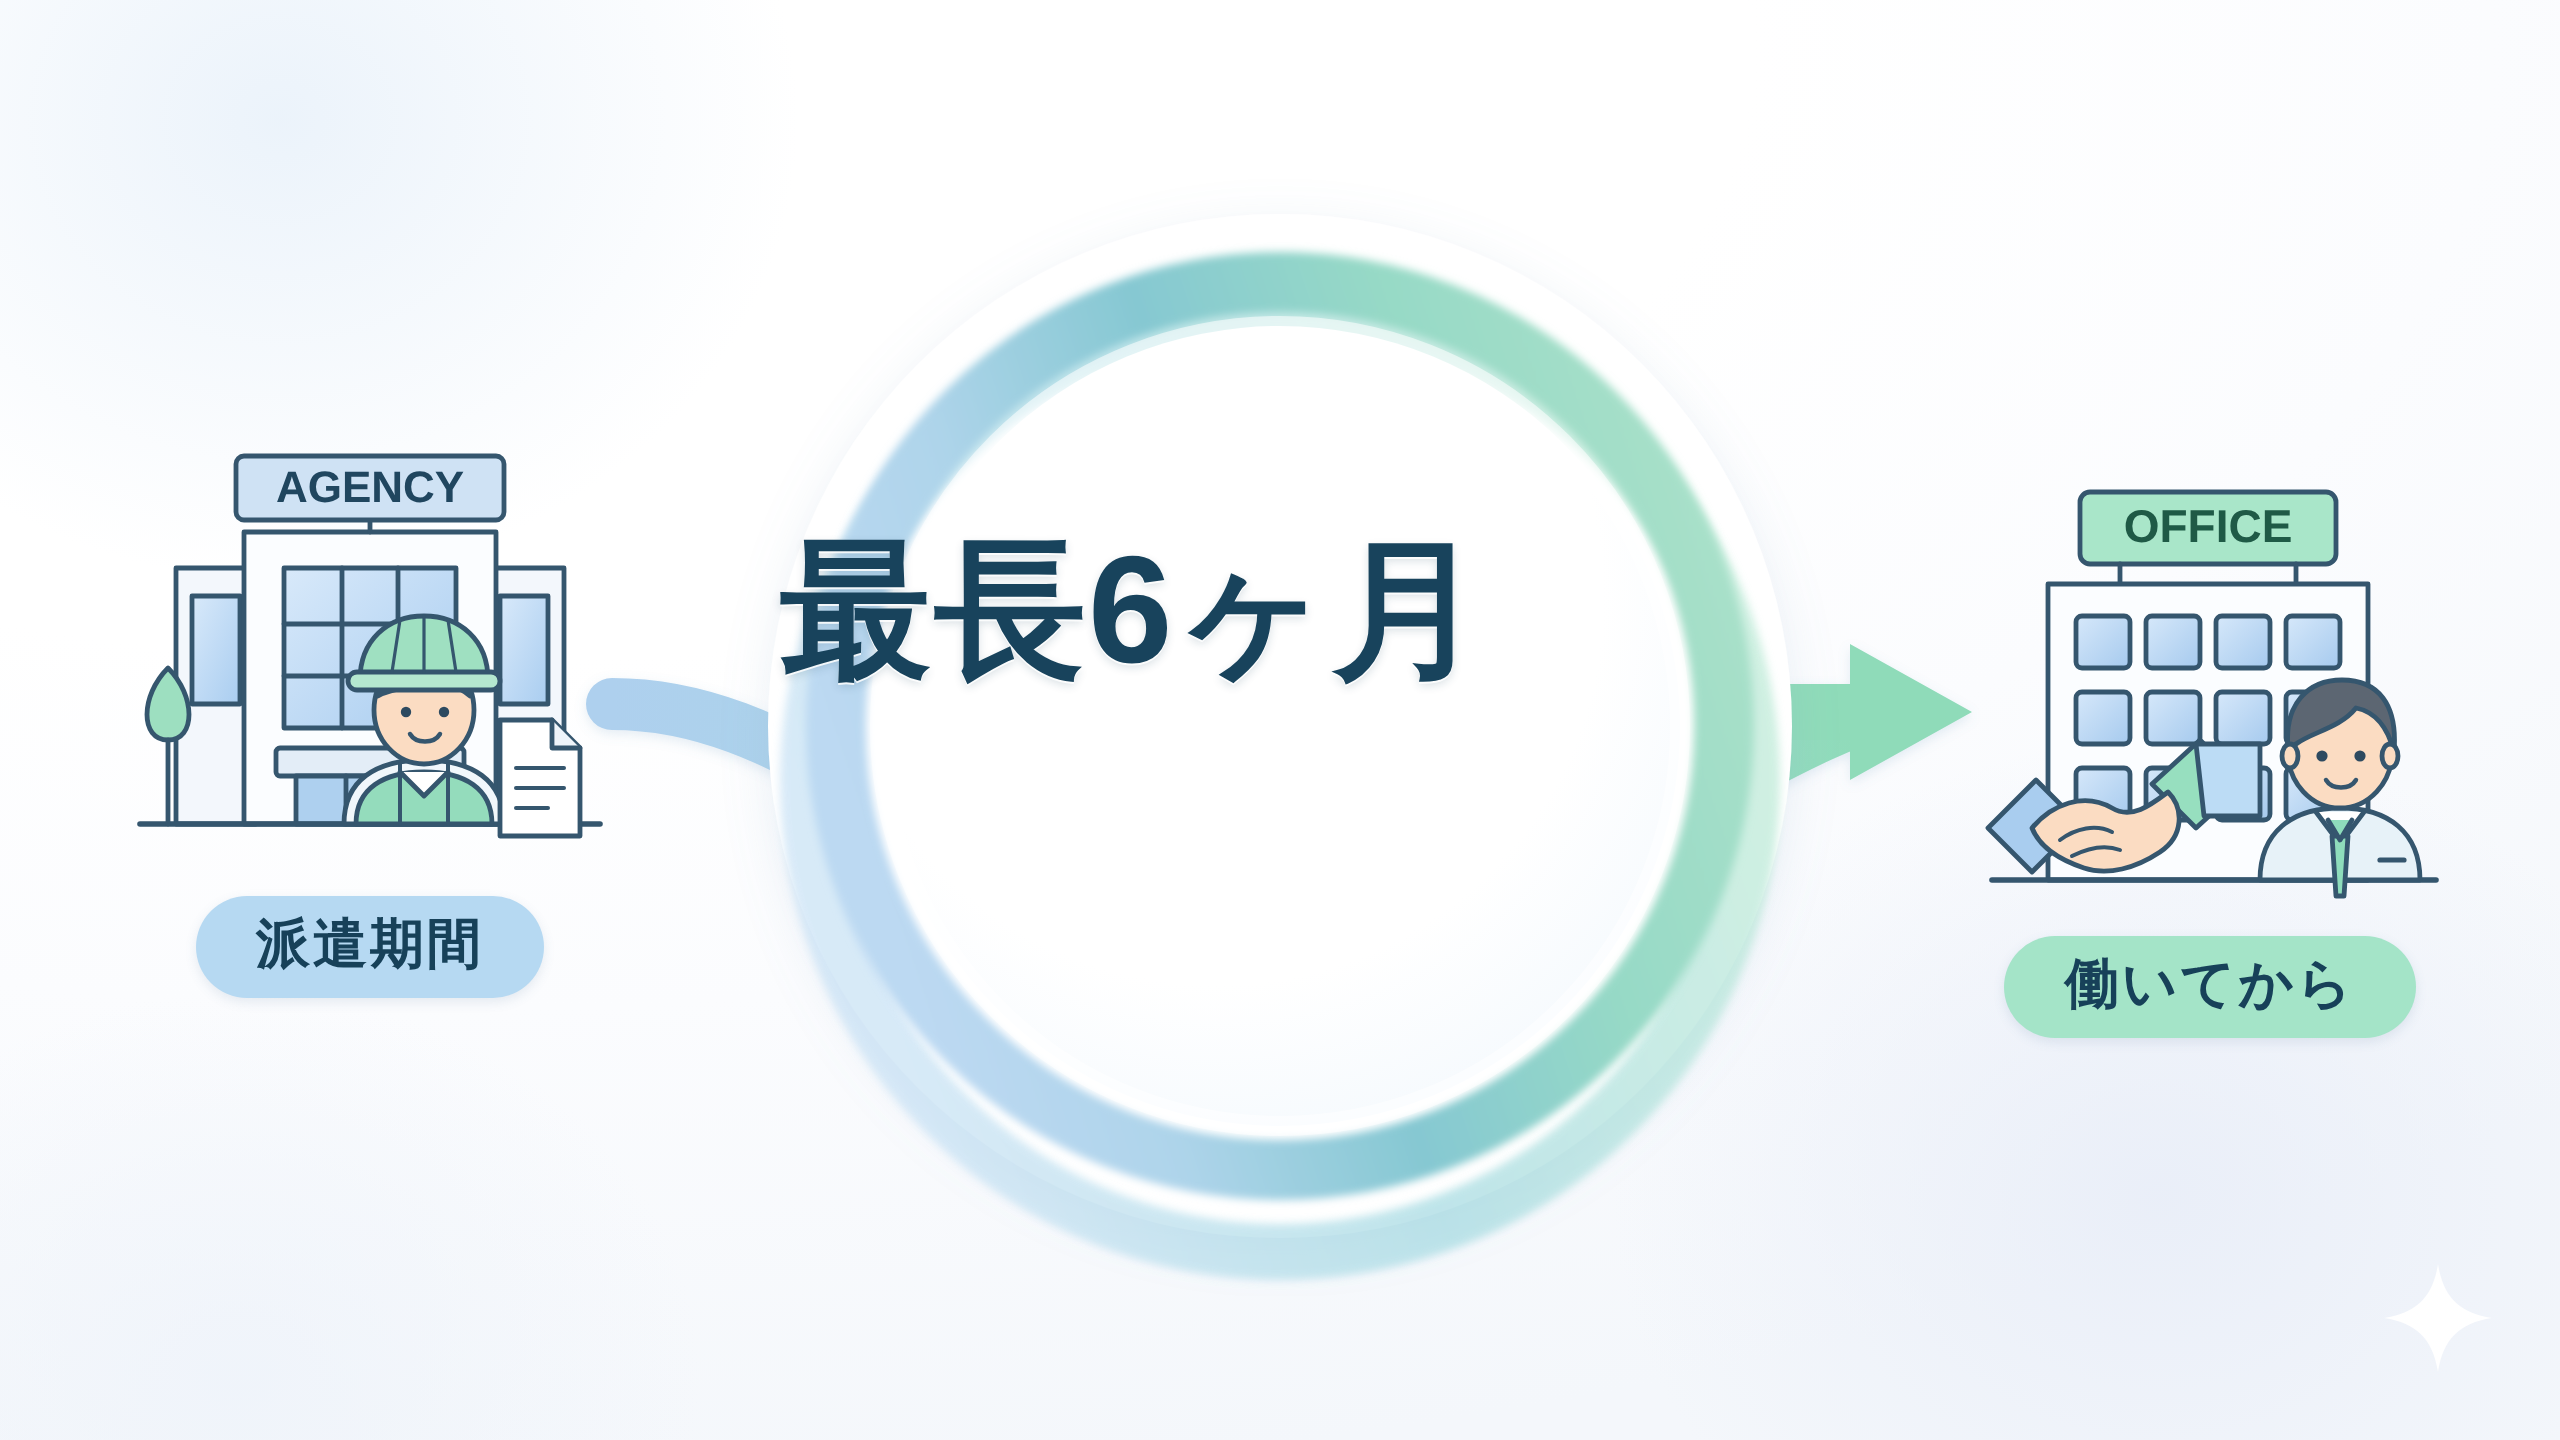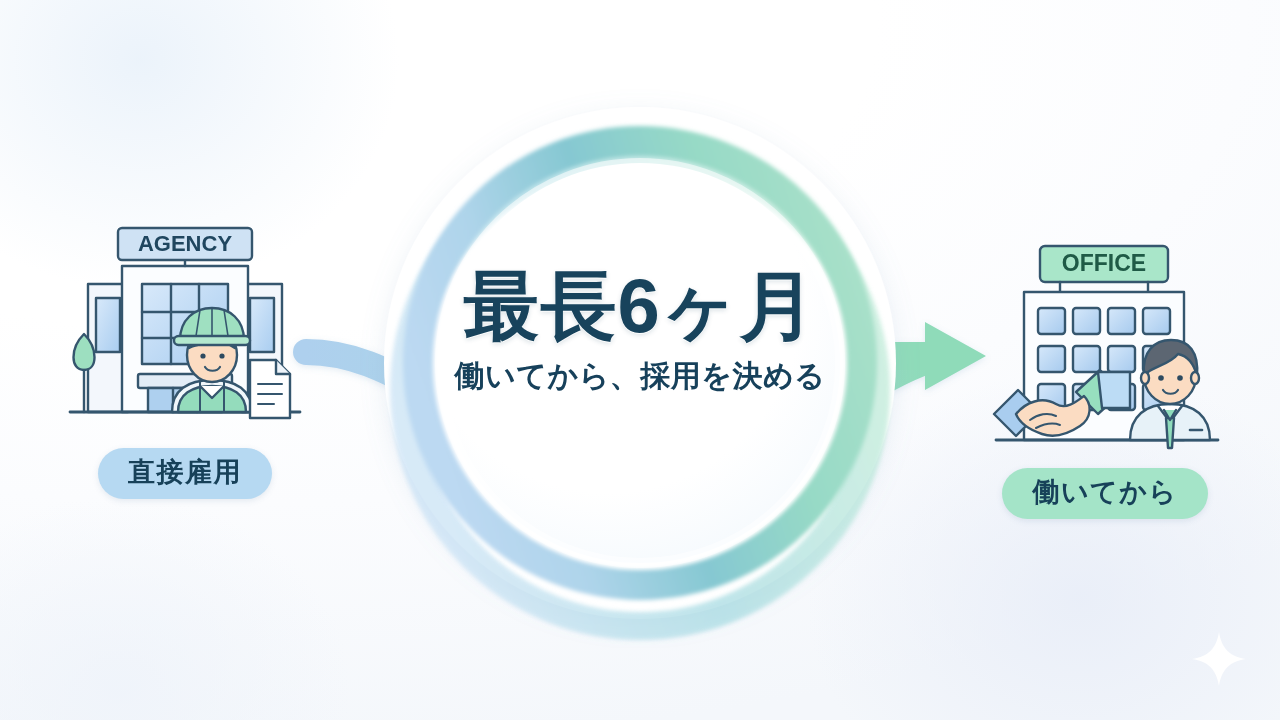--- a/index.html
+++ b/index.html
@@ -69,21 +69,21 @@
     width: 570px; height: 570px;
   }
   #ring-svg { display: block; width: 570px; height: 570px; }
 
   
   #center-copy {
     position: absolute;
     left: 390px;
     top: 268px;
     width: 500px;
-    text-align: center;
+    text-align: left;
     z-index: 6;
   }
   #headline {
     font-size: 76px;
     font-weight: 700;
     letter-spacing: 1px;
     line-height: 1.0;
     color: #18435c;
     text-shadow: 0 1px 0 rgba(255,255,255,0.85), 0 2px 5px rgba(20,60,85,0.16);
     white-space: nowrap;
@@ -207,21 +207,20 @@
       </g>
 
       <circle cx="285" cy="285" r="200" fill="url(#innerGlow)"></circle>
 
       <circle cx="285" cy="285" r="200" fill="none" stroke="#ffffff" stroke-width="10" opacity="0.55"></circle>
     </svg>
   </div>
 
   <div id="center-copy">
     <div id="headline">最長6ヶ月</div>
-    <div id="subtitle">働いてから、採用を決める</div>
   </div>
 
   <div class="side" id="side-left">
     <div class="icon-box">
       <svg viewBox="0 0 250 216" aria-hidden="true">
         <defs>
           <linearGradient id="glassL" x1="0" y1="0" x2="1" y2="1">
             <stop offset="0%" stop-color="#d8e9fa"></stop>
             <stop offset="100%" stop-color="#a9cdf0"></stop>
           </linearGradient>
@@ -275,21 +274,21 @@
           <path d="M145,145 C148,150 157,150 160,145" fill="none" stroke-width="2.2"></path>
 
           <path d="M190,138 L216,138 L230,152 L230,196 L190,196 Z" fill="#ffffff"></path>
           <path d="M216,138 L216,152 L230,152" fill="#eef4fa"></path>
           <line x1="198" y1="162" x2="222" y2="162" stroke-width="2"></line>
           <line x1="198" y1="172" x2="222" y2="172" stroke-width="2"></line>
           <line x1="198" y1="182" x2="214" y2="182" stroke-width="2"></line>
         </g>
       </svg>
     </div>
-    <div class="badge" id="badge-left">直接雇用</div>
+    <div class="badge" id="badge-left">派遣期間</div>
   </div>
 
   <div class="side" id="side-right">
     <div class="icon-box">
       <svg viewBox="0 0 250 216" aria-hidden="true">
         <defs>
           <linearGradient id="glassR" x1="0" y1="0" x2="1" y2="1">
             <stop offset="0%" stop-color="#d6e8fa"></stop>
             <stop offset="100%" stop-color="#a6caee"></stop>
           </linearGradient>

